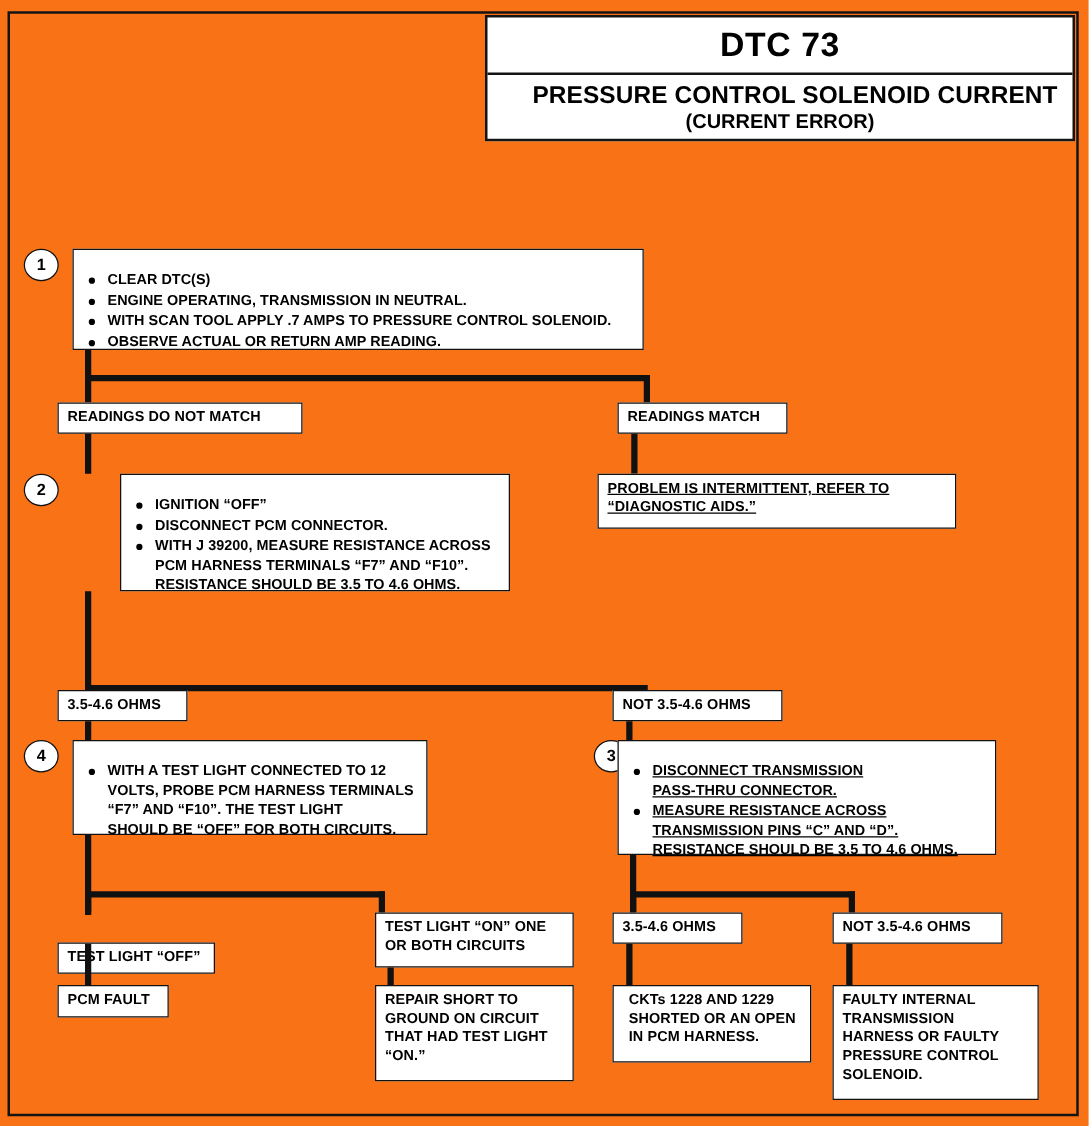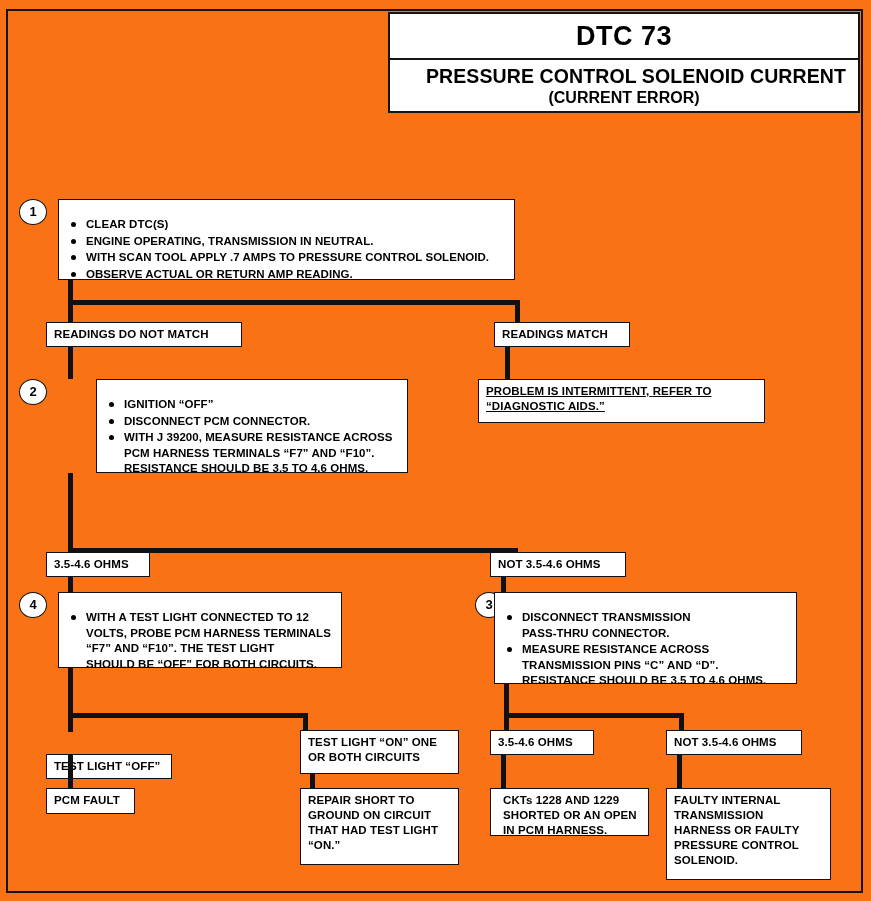--- a/index.html
+++ b/index.html
@@ -231,21 +231,21 @@
       <li>
         <span class="cont">WITH A TEST LIGHT CONNECTED TO 12</span>
         <span class="cont">VOLTS, PROBE PCM HARNESS TERMINALS</span>
         <span class="cont">“F7” AND “F10”.  THE TEST LIGHT</span>
         <span class="cont">SHOULD BE “OFF” FOR BOTH CIRCUITS.</span>
       </li>
     </ul>
   </div>
 
   <div class="stepnum" style="left:475px; top:592px;">3</div>
-  <div class="fbox step" style="left:494px; top:592px; width:303px; height:92px;">
+  <div class="fbox step" style="left:494px; top:592px; width:303px; height:92px;text-decoration:underline;">
     <ul class="bullets">
       <li>
         <span class="cont">DISCONNECT TRANSMISSION</span>
         <span class="cont">PASS-THRU CONNECTOR.</span>
       </li>
       <li>
         <span class="cont">MEASURE RESISTANCE ACROSS</span>
         <span class="cont">TRANSMISSION PINS “C” AND “D”.</span>
         <span class="cont">RESISTANCE SHOULD BE 3.5 TO 4.6 OHMS.</span>
       </li>
@@ -288,21 +288,21 @@
     <span>PCM FAULT</span>
   </div>
 
   <div class="fbox small" style="left:300px; top:788px; width:159px; height:77px;">
     <span class="cont">REPAIR SHORT TO</span>
     <span class="cont">GROUND ON CIRCUIT</span>
     <span class="cont">THAT HAD TEST LIGHT</span>
     <span class="cont">“ON.”</span>
   </div>
 
-  <div class="fbox small" style="left:490px; top:788px; width:159px; height:48px;padding-left:12px;">
+  <div class="fbox small" style="left:490px; top:788px; width:159px; height:62px;padding-left:12px;">
     <span class="cont">CKTs 1228 AND 1229</span>
     <span class="cont">SHORTED OR AN OPEN</span>
     <span class="cont">IN PCM HARNESS.</span>
   </div>
 
   <div class="fbox small" style="left:666px; top:788px; width:165px; height:92px;">
     <span class="cont">FAULTY INTERNAL</span>
     <span class="cont">TRANSMISSION HARNESS</span>
     <span class="cont">OR</span>
     <span class="cont">FAULTY PRESSURE</span>

